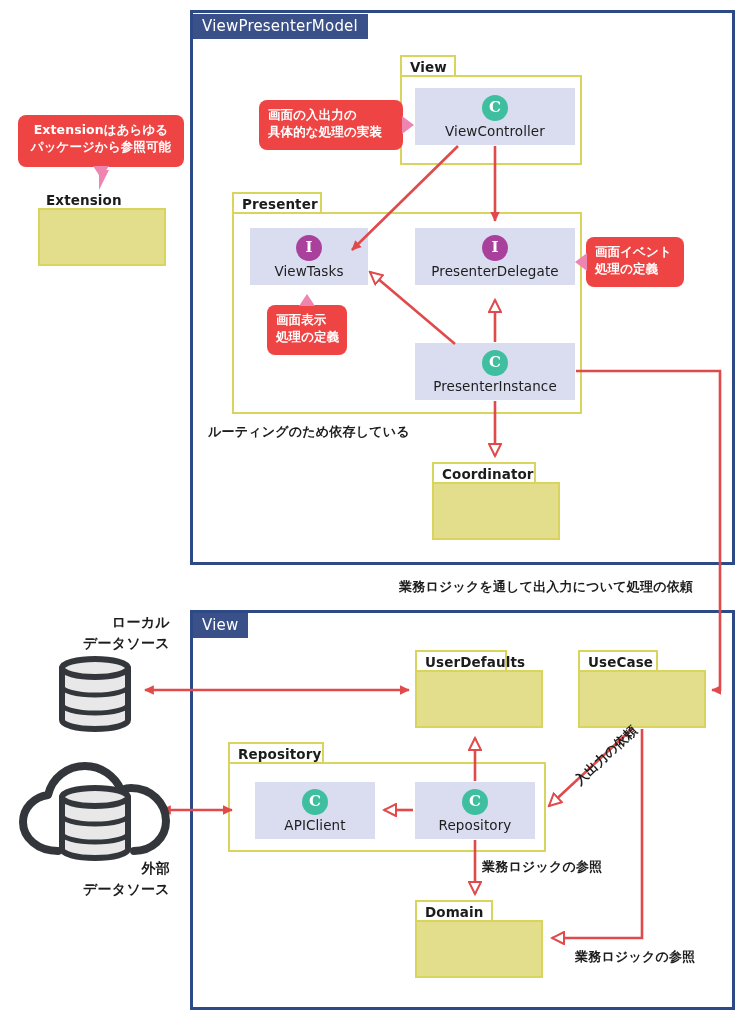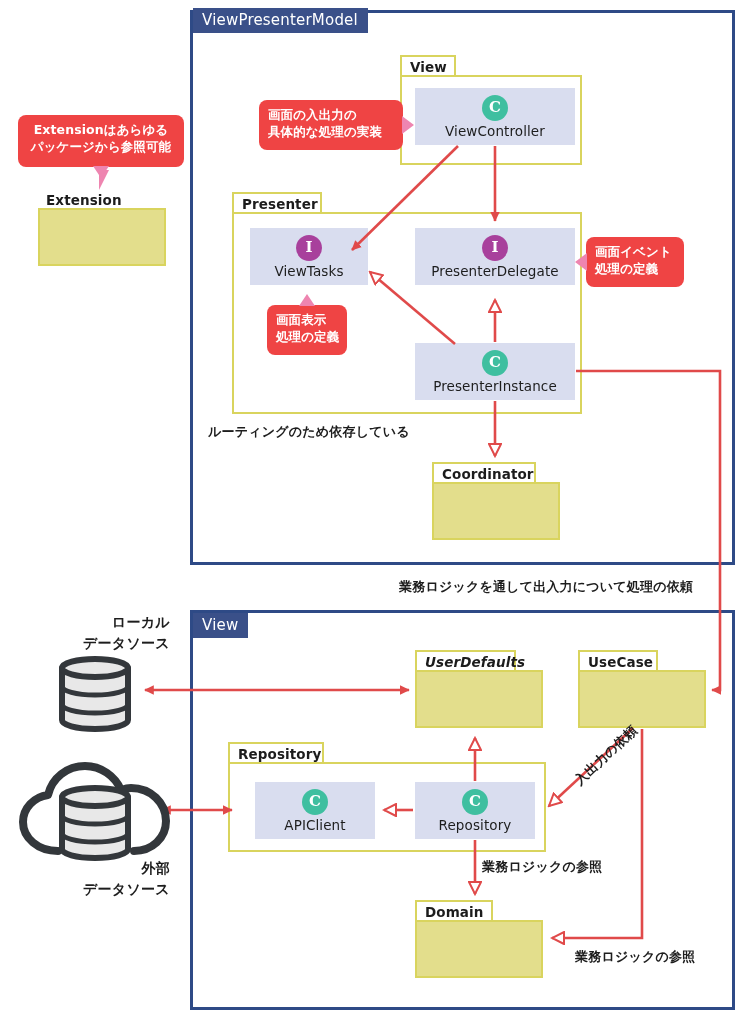--- a/index.html
+++ b/index.html
@@ -86,21 +86,21 @@
     text-align:right;line-height:21px;white-space:pre;letter-spacing:.3px;
   }
   .dsicon{position:absolute;}
 </style>
 </head>
 <body>
 
 <div id="canvas">
 
   <div class="sysframe" style="left:190px;top:10px;width:545px;height:555px;"></div>
-  <div class="systitle" style="left:193px;top:8px;text-align:right;">ViewPresenterModel</div>
+  <div class="systitle" style="left:193px;top:14px;text-align:right;">ViewPresenterModel</div>
 
   <div class="sysframe" style="left:190px;top:610px;width:545px;height:400px;"></div>
   <div class="systitle" style="left:193px;top:613px;">View</div>
 
   <div class="pkg solid" style="left:38px;top:188px;width:144px;height:78px;">
     <div class="pkg-tab" style="width:86px;"></div>
     <div class="pkg-tab" style="width:86px;border:none;">
       <span class="pkg-name">Extension</span>
     </div>
     <div class="pkg-body" style="top:20px;width:128px;height:58px;"></div>
@@ -141,21 +141,21 @@
   </div>
 
   <div class="pkg solid" style="left:432px;top:462px;width:128px;height:78px;">
     <div class="pkg-tab" style="width:104px;">
       <span class="pkg-name">Coordinator</span>
     </div>
     <div class="pkg-body" style="top:20px;width:128px;height:58px;"></div>
   </div>
 
   <div class="pkg solid" style="left:415px;top:650px;width:128px;height:78px;">
-    <div class="pkg-tab" style="width:101px;font-style:italic;">
+    <div class="pkg-tab" style="width:92px;">
       <span class="pkg-name">UserDefaults</span>
     </div>
     <div class="pkg-body" style="top:20px;width:128px;height:58px;"></div>
   </div>
 
   <div class="pkg solid" style="left:578px;top:650px;width:108px;height:78px;">
     <div class="pkg-tab" style="width:80px;">
       <span class="pkg-name">UseCase</span>
     </div>
     <div class="pkg-body" style="top:20px;width:128px;height:58px;"></div>

